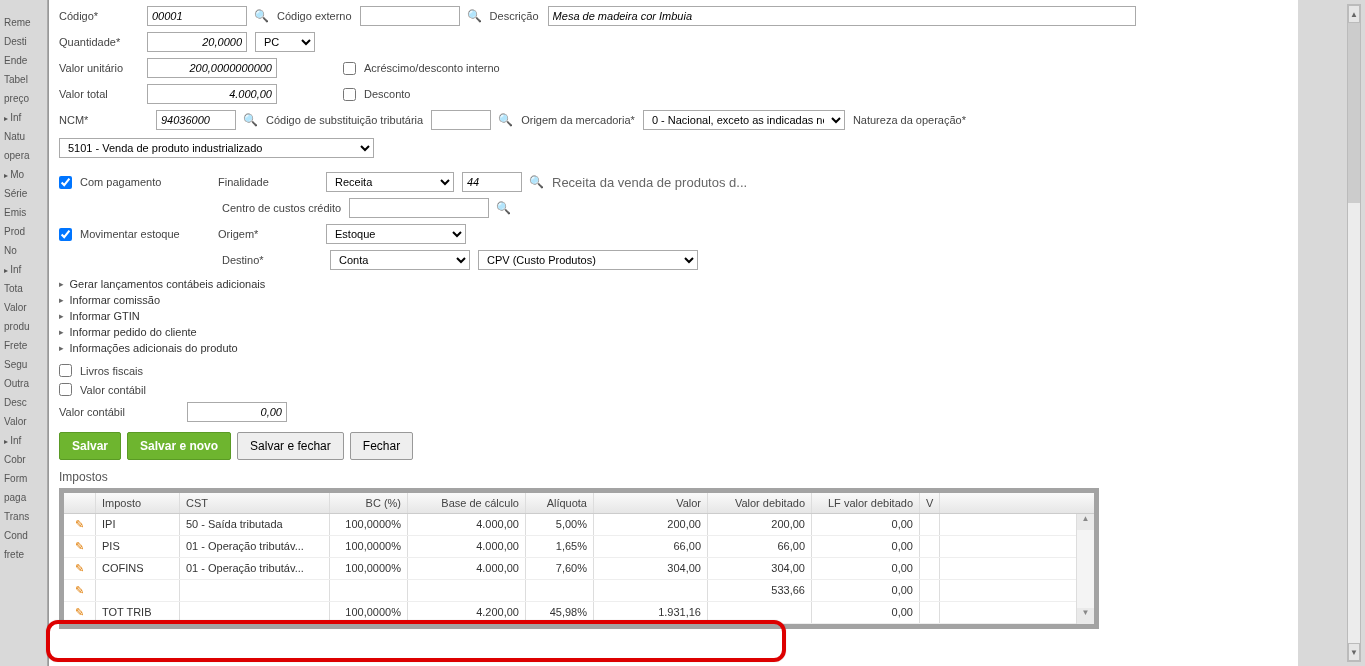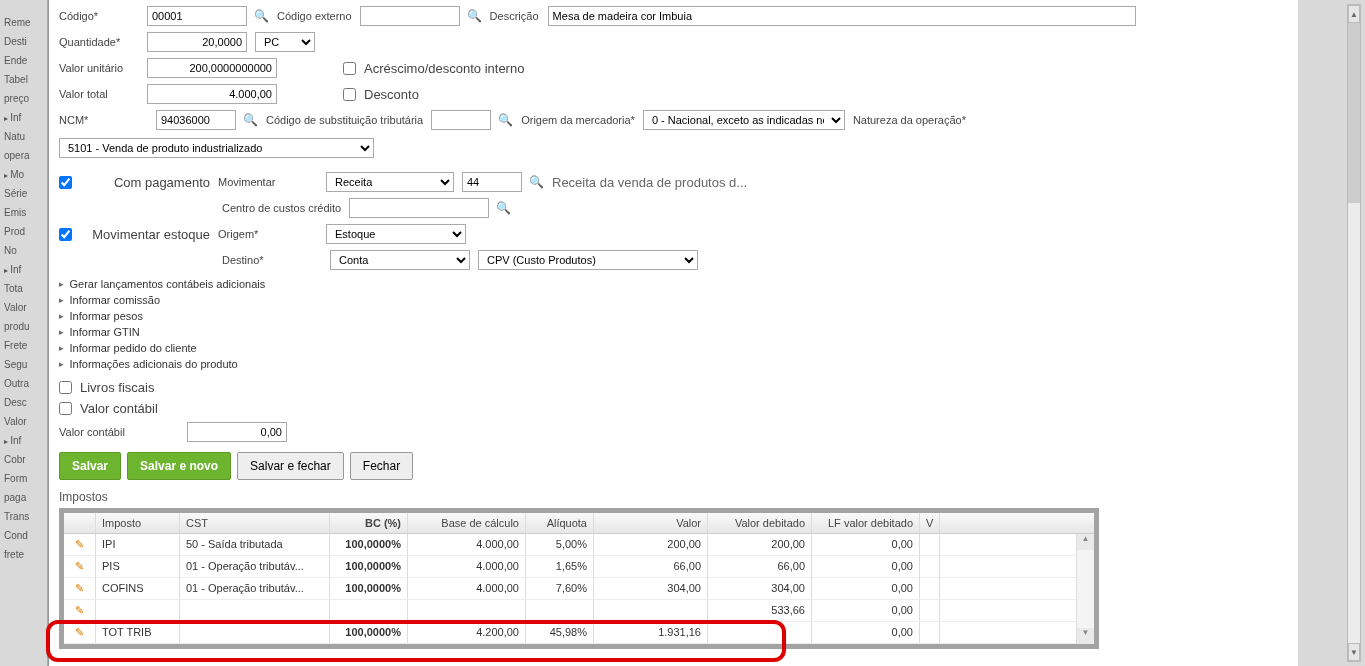--- a/index.html
+++ b/index.html
@@ -79,32 +79,32 @@
   .lbl { font-size: 11px; color: #444; min-width: 80px; }
   .lbl-sm { min-width: 50px; }
   .lbl-req::after { content: "*"; }
   input.txt, select.sel {
     border: 1px solid #aaa;
     font-size: 11px;
     padding: 2px 4px;
     height: 20px;
     background: #fff;
   }
-  input.txt { text-align: left; }
+  input.txt { text-align: left; font-style: italic; }
   input.txt.num { text-align: right; }
   .search-ico {
     width: 14px; height: 14px;
     display: inline-flex;
     align-items: center; justify-content: center;
     cursor: pointer;
     color: #666;
     font-size: 12px;
   }
   .chk { vertical-align: middle; }
-  .chk-lbl { font-size: 13px; color: #444; text-align: right; }
+  .chk-lbl { font-size: 11px; color: #444; }
   .expand-link {
     font-size: 11px; color: #333;
     cursor: pointer;
     display: flex; align-items: center;
     padding: 2px 0;
   }
   .expand-link::before {
     content: "▸";
     font-size: 9px;
     margin-right: 6px;
@@ -144,21 +144,21 @@
   }
   .tax-head > div, .tax-row > div {
     padding: 4px 6px;
     border-right: 1px solid #ddd;
     overflow: hidden;
     white-space: nowrap;
   }
   .col-edit { width: 32px; flex-shrink:0;}
   .col-imp { width: 84px; flex-shrink:0;}
   .col-cst { width: 150px; flex-shrink:0;}
-  .col-bcp { width: 78px; text-align:right; flex-shrink:0;font-weight:bold;}
+  .col-bcp { width: 78px; text-align:right; flex-shrink:0;}
   .col-base { width: 118px; text-align:right; flex-shrink:0;}
   .col-aliq { width: 68px; text-align:right; flex-shrink:0;}
   .col-val { width: 114px; text-align:right; flex-shrink:0;}
   .col-deb { width: 104px; text-align:right; flex-shrink:0;}
   .col-lf  { width: 108px; text-align:right; flex-shrink:0;}
   .col-v   { width: 20px; flex-shrink:0;}
   .tax-body { position: relative; }
   .tax-row {
     display: flex;
     border-bottom: 1px solid #eee;
@@ -275,21 +275,21 @@
     <select class="sel" style="width:315px">
       <option>5101 - Venda de produto industrializado</option>
     </select>
   </div>
 
   <div style="height:8px"></div>
 
   <div class="form-row">
     <input type="checkbox" class="chk" checked="" style="">
     <span class="chk-lbl" style="min-width:130px">Com pagamento</span>
-    <span class="lbl" style="min-width:100px">Movimentar</span>
+    <span class="lbl" style="min-width:100px">Finalidade</span>
     <select class="sel" style="width:128px">
       <option>Receita</option>
     </select>
     <input class="txt w60" value="44" style="">
     <span class="search-ico">🔍</span>
     <span class="desc-text">Receita da venda de produtos d...</span>
   </div>
 
   <div class="form-row">
     <span style="min-width:155px"></span>
@@ -313,21 +313,20 @@
     <select class="sel" style="width:140px">
       <option>Conta</option>
     </select>
     <select class="sel" style="width:220px">
       <option>CPV (Custo Produtos)</option>
     </select>
   </div>
 
   <div class="expand-link">Gerar lançamentos contábeis adicionais</div>
   <div class="expand-link">Informar comissão</div>
-  <div class="expand-link">Informar pesos</div>
   <div class="expand-link">Informar GTIN</div>
   <div class="expand-link">Informar pedido do cliente</div>
   <div class="expand-link">Informações adicionais do produto</div>
 
   <div style="height:8px"></div>
 
   <div class="form-row">
     <input type="checkbox" class="chk" style="">
     <span class="chk-lbl">Livros fiscais</span>
   </div>

